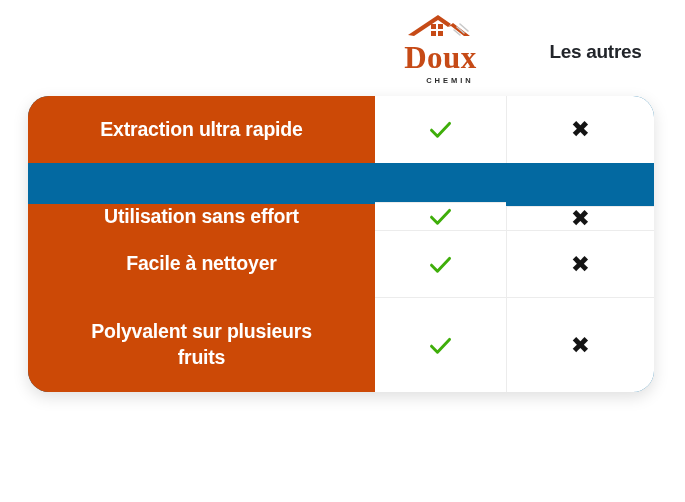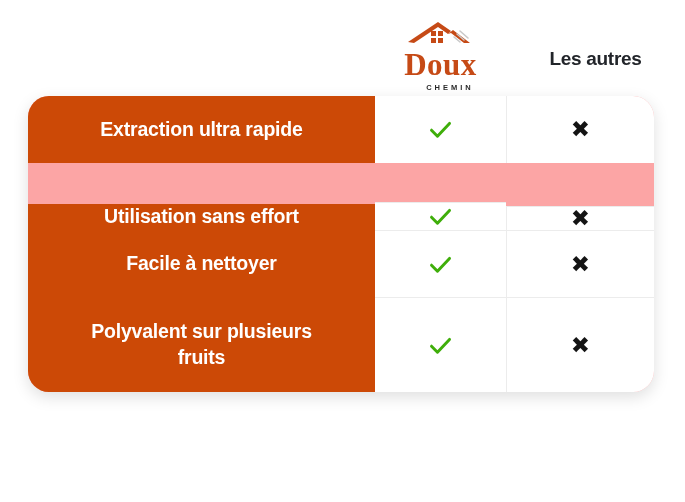--- a/index.html
+++ b/index.html
@@ -19,21 +19,21 @@
     position: relative;
     width: 685px;
     height: 502px;
     background: #ffffff;
   }
 
   
   .header {
     position: absolute;
     left: 0;
-    top: 11px;
+    top: 4px;
     width: 685px;
     height: 96px;
     display: flex;
   }
   .header-spacer {
     width: 375px;
     flex: 0 0 375px;
   }
   .header-cell {
     flex: 0 0 131px;
@@ -90,21 +90,21 @@
     letter-spacing: -0.3px;
   }
 
   
   .card {
     position: absolute;
     left: 28px;
     top: 96px;
     width: 626px;
     border-radius: 21px;
-    background: #fca5a5;
+    background: #0369a1;
     box-shadow: 0 5px 16px rgba(0,0,0,0.13);
     overflow: hidden;
   }
 
   .row {
     display: flex;
     align-items: stretch;
     position: relative;
   }
 

